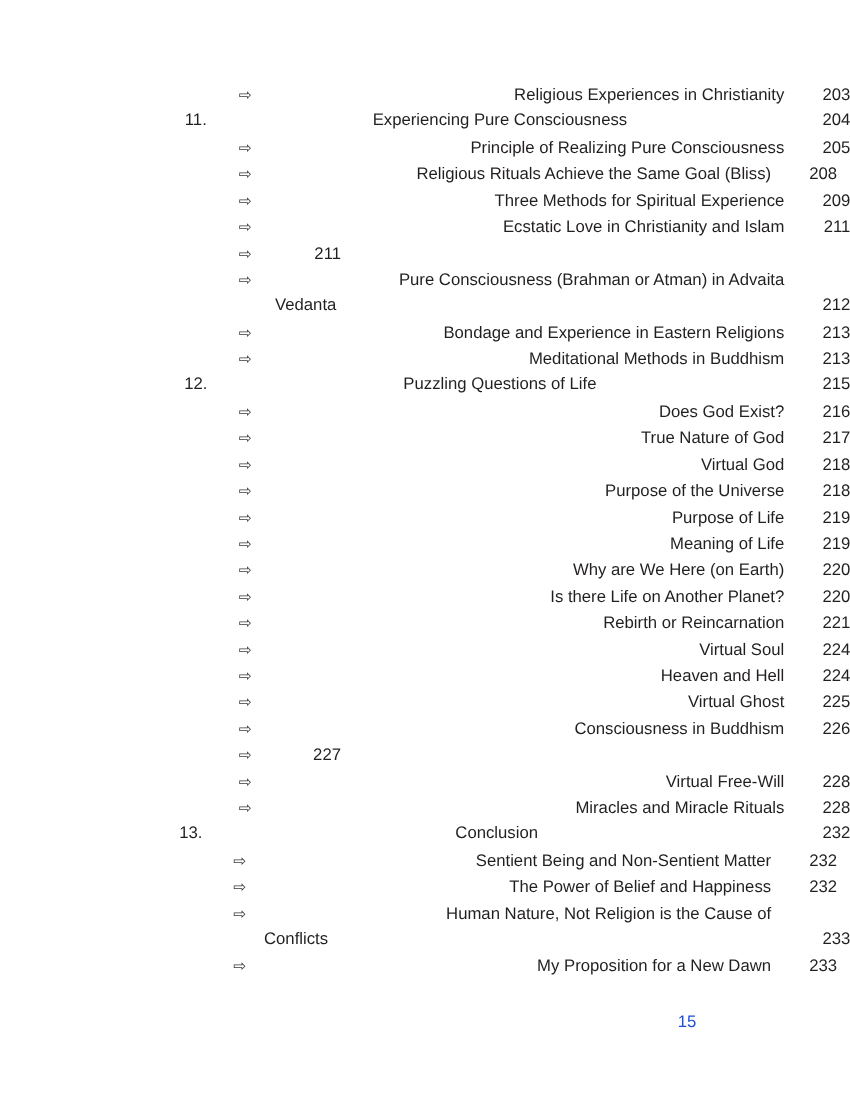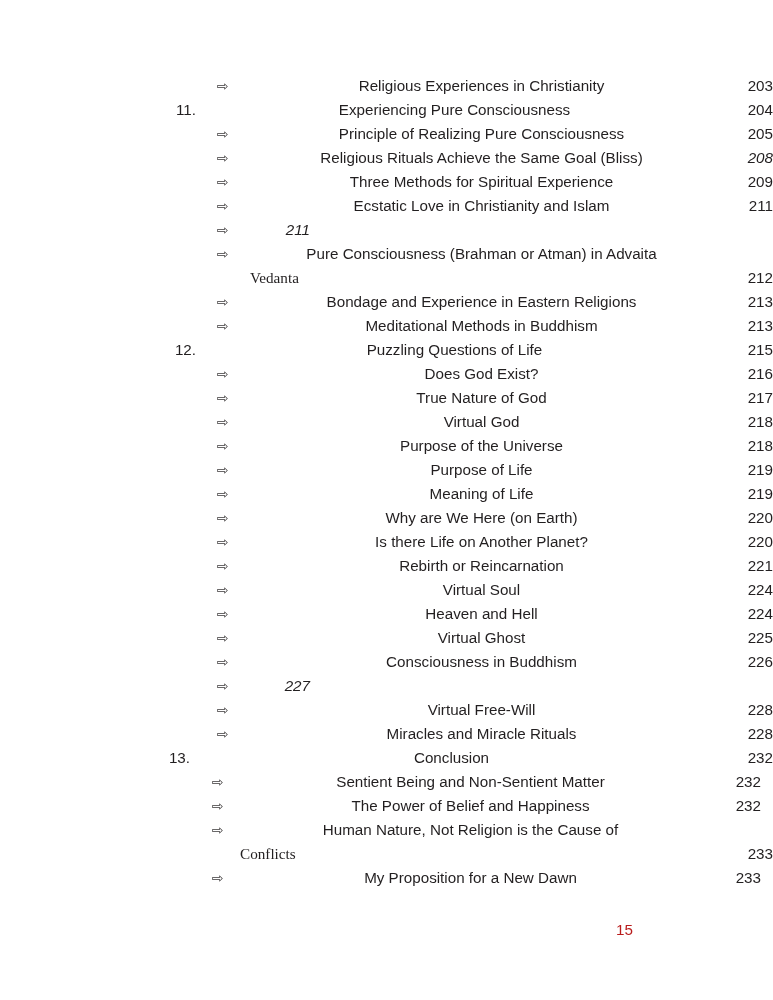--- a/index.html
+++ b/index.html
@@ -33,21 +33,21 @@
     align-items: baseline;
     height: 24px;
     font-size: 15.2px;
     line-height: 24px;
     white-space: nowrap;
   }
 
   
   .chapter .num {
     width: 36px;
-    text-align: right;
+    text-align: center;
     flex: 0 0 auto;
   }
   .chapter .title {
     flex: 1 1 auto;
     text-align: center;
   }
   
   .chapter.lvl-a {
     padding-left: 160px;
   }
@@ -65,67 +65,66 @@
   }
   .sub .arrow {
     flex: 0 0 auto;
     width: 33px;
     font-size: 14px;
     color: #3a3738;
     text-align: left;
   }
   .sub .title {
     flex: 1 1 auto;
-    text-align: center;
+    text-align: right;
   }
 
   
   .sub.tight {
     padding-left: 212px;
   }
   .sub.tight .arrow { width: 28px; }
 
   
   .pg {
     flex: 0 0 auto;
     width: 52px;
     text-align: right;
     margin-left: 8px;
   }
   .pg.nudge {
-    font-style: italic;
+    padding-right: 12px;
   }
   .sub.tight .pg {
     padding-right: 12px;
   }
 
   
   .cont {
     padding-left: 250px;
   }
   .cont.tight {
     padding-left: 240px;
   }
   .cont .title {
     flex: 1 1 auto;
-    font-family: Liberation Serif, serif;
   }
 
   
   .folio {
     position: absolute;
     left: 0;
     top: 919px;
     width: 773px;
     padding-right: 140px;
     box-sizing: border-box;
     text-align: right;
     font-size: 15.2px;
     line-height: 22px;
-    color: #b91c1c;
+    color: #1d4ed8;
   }
 </style>
 </head>
 <body>
 
 <div class="page">
 
   <div class="toc" id="toc">
       <div class="row sub">
         <span class="arrow">⇨</span>

